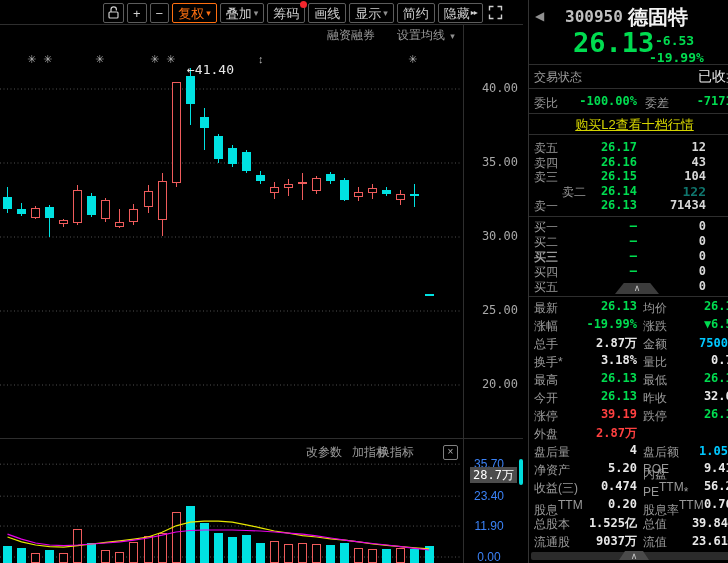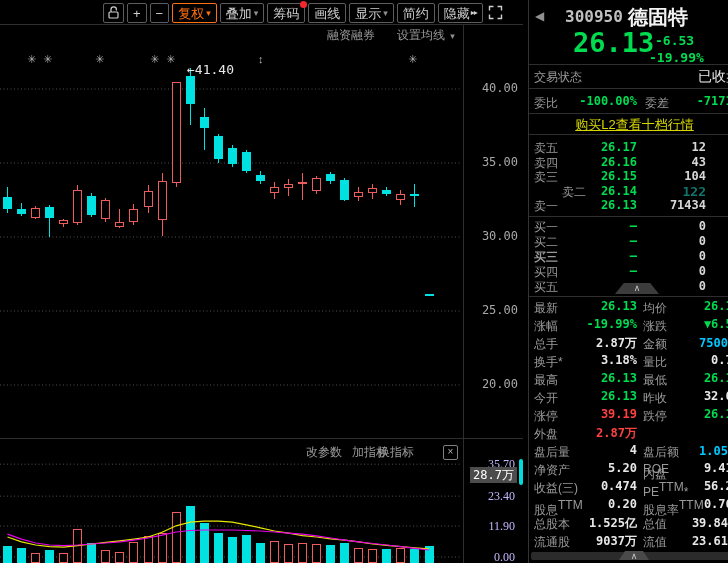--- a/index.html
+++ b/index.html
@@ -16,22 +16,22 @@
   .tbtn.icon{padding:0 2px;}
   .tbtn.accent{border-color:#ff7011;color:#ff7011;}
   .caret{font-size:9px;margin-left:2px;color:#8f8f8f;}
   .accent .caret{color:#ff7011;}
   .dot{position:absolute;right:-3px;top:-3px;width:7px;height:7px;border-radius:50%;background:#f3262d;}
   .arrs{font-size:8px;letter-spacing:-1px;margin-left:1px;color:#d0d0d0;}
   .noborder{border:none;}
   
   .axis-label{position:absolute;width:55px;text-align:right;font-size:12px;color:#a8a8a8;
               font-family:"DejaVu Sans Mono",monospace;}
-  .vol-label{position:absolute;width:52px;text-align:right;font-size:12px;color:#c4b5fd;
-             font-family:Liberation Serif, serif;}
+  .vol-label{position:absolute;width:52px;text-align:center;font-size:12px;color:#3b82f6;
+             font-family:Liberation Sans, sans-serif;}
   .line{position:absolute;background:#2e2e2e;}
   
   .wick{position:absolute;width:1px;}
   .body-dn{position:absolute;background:#00e2e2;}
   .body-up{position:absolute;background:#000;border:1.5px solid #ef5c5c;box-sizing:border-box;}
   .vbar-dn{position:absolute;background:#00e2e2;}
   .vbar-up{position:absolute;background:#000;border:1.5px solid #ef5c5c;box-sizing:border-box;}
   .marker{position:absolute;color:#b0b0b0;font-size:11px;}
   
   #panel{position:absolute;left:528px;top:0;width:211px;height:563px;border-left:1px solid #333;}

